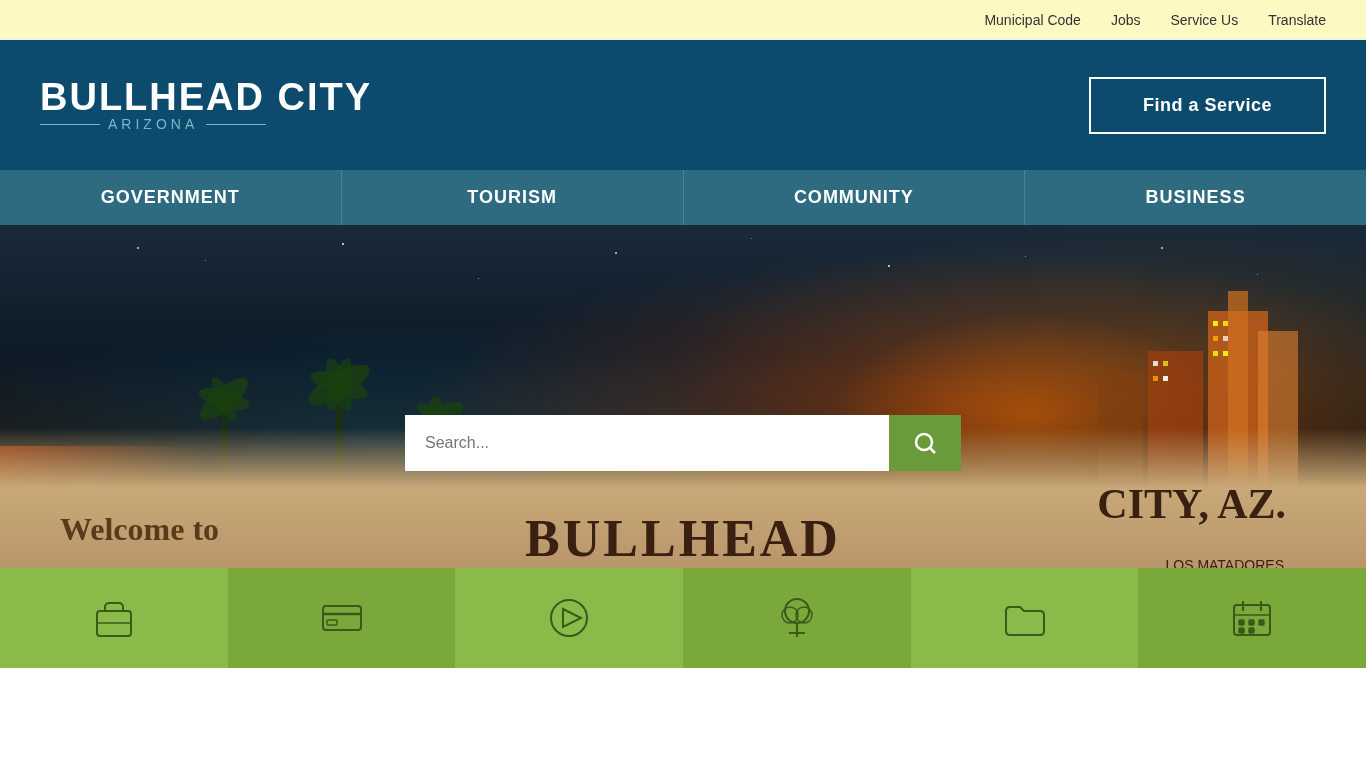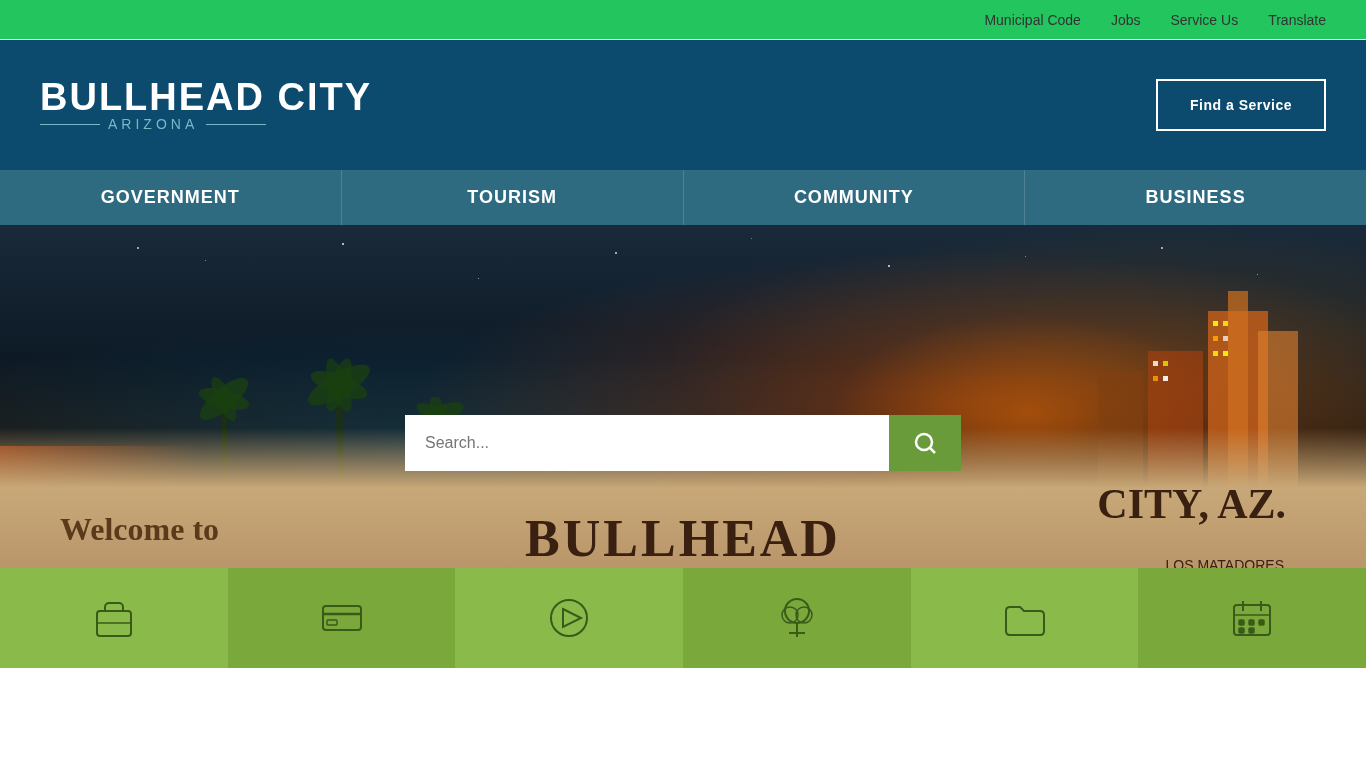--- a/index.html
+++ b/index.html
@@ -1,20 +1,20 @@
 <!DOCTYPE html>
 <html><head>
   <meta charset="utf-8">
   <style>
     * { margin: 0; padding: 0; box-sizing: border-box; }
     body { font-family: Arial, sans-serif; width: 1366px; height: 768px; overflow: hidden; background: #fff; }
 
     
     .utility-bar {
-      background: #22c55e;
+      background: #fef9c3;
       display: flex;
       justify-content: flex-end;
       align-items: center;
       padding: 8px 40px;
       gap: 30px;
       border-bottom: 1px solid #eee;
       height: 40px;
     }
     .utility-bar a {
       text-decoration: none;
@@ -59,22 +59,22 @@
       display: block;
       width: 60px;
       height: 1px;
       background: #7ab8c8;
     }
 
     .find-service-btn {
       background: transparent;
       color: #fff;
       border: 2px solid #fff;
-      padding: 16px 32px;
-      font-size: 14px;
+      padding: 16px 52px;
+      font-size: 18px;
       font-weight: 600;
       cursor: pointer;
       letter-spacing: 0.5px;
     }
 
     
     .nav-bar {
       background: #2e6b80;
       display: flex;
       align-items: stretch;

